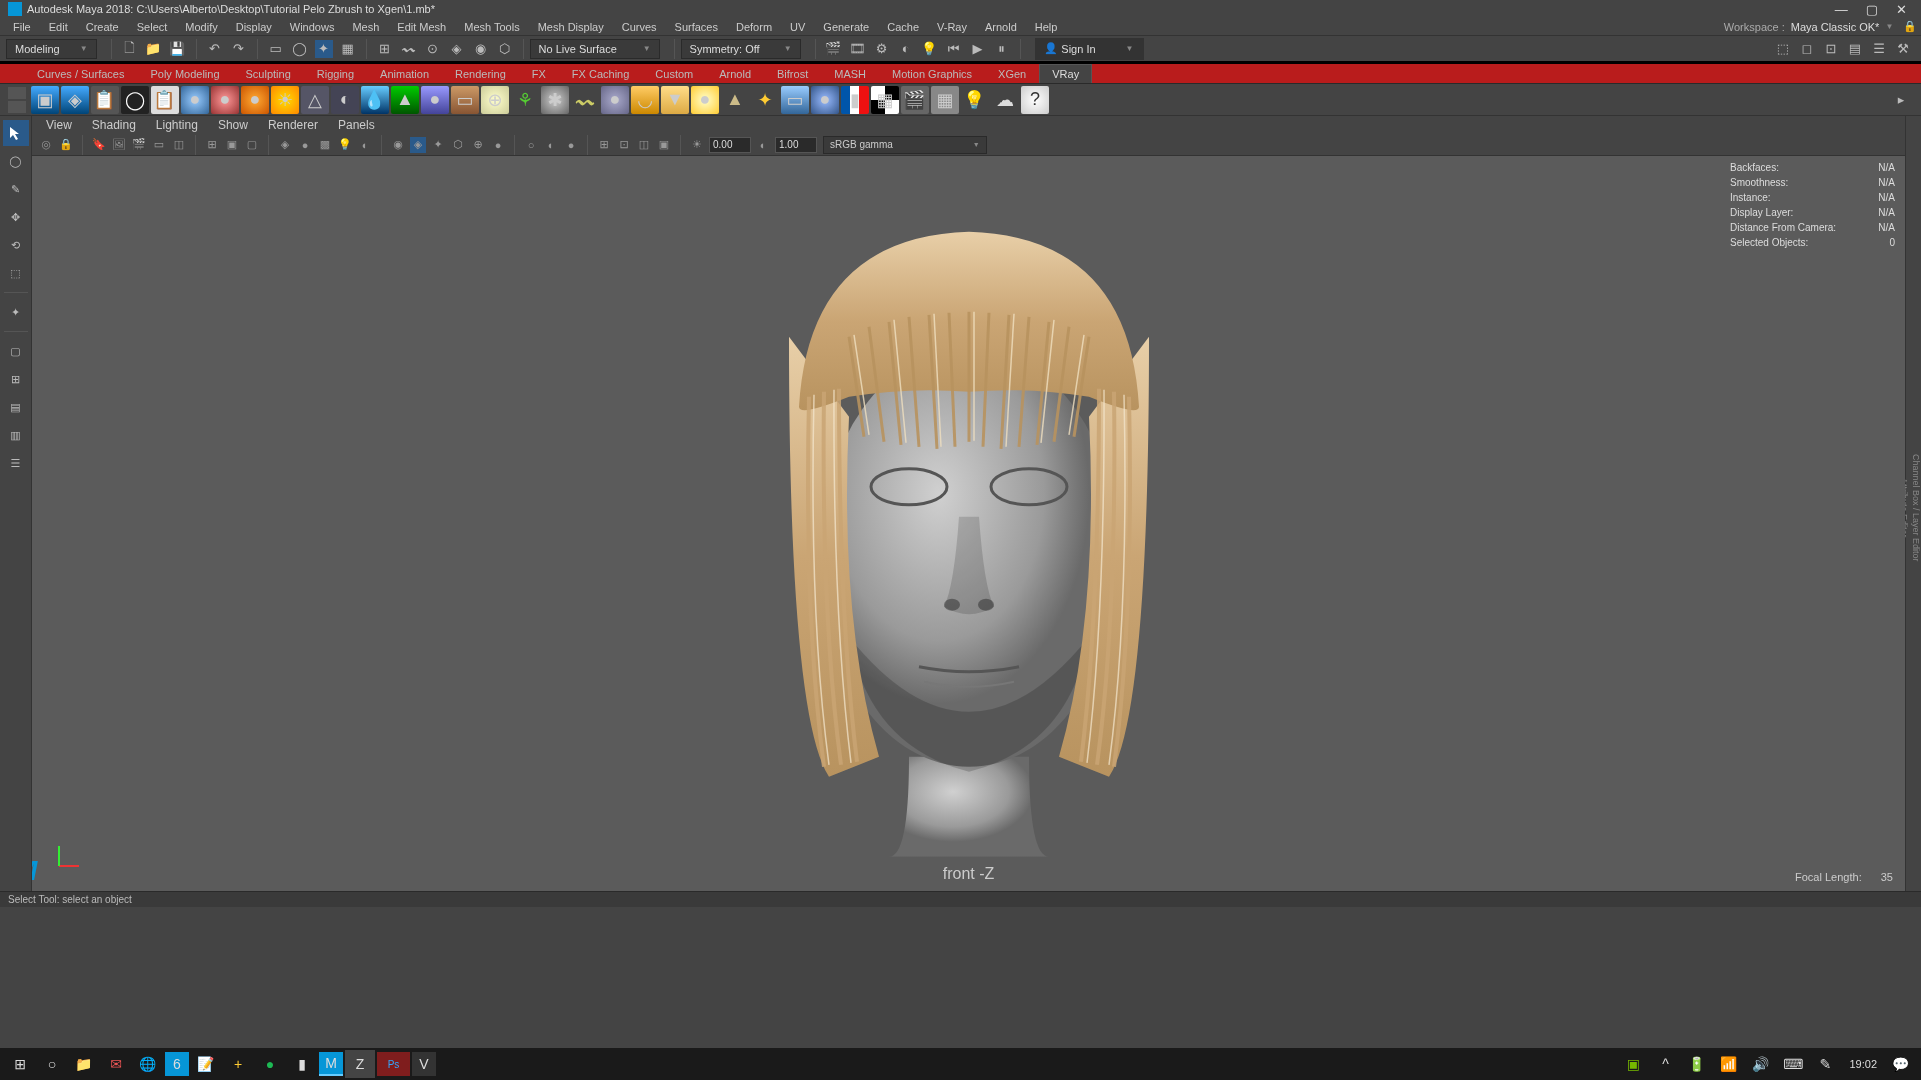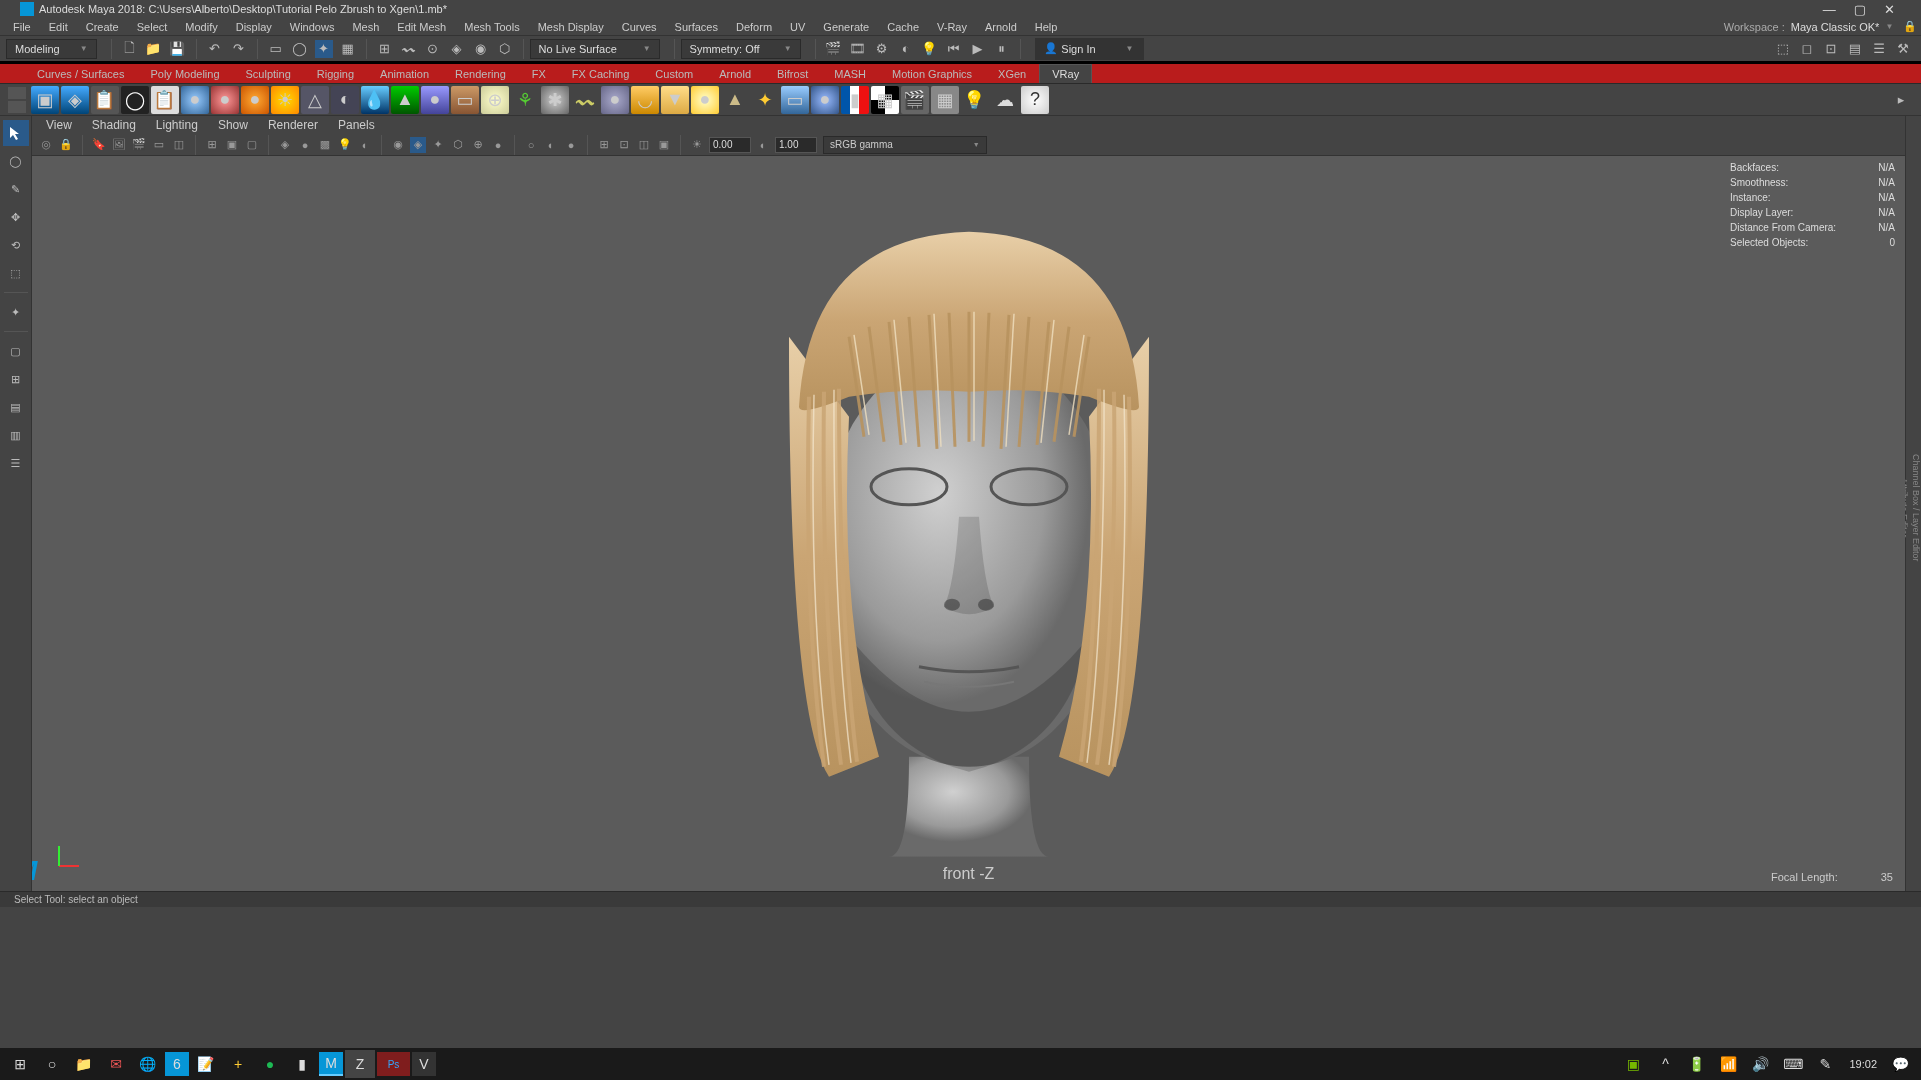--- a/index.html
+++ b/index.html
@@ -1,17 +1,17 @@
 <!DOCTYPE html>
 <html><head>
 <meta charset="utf-8">
 <style>
 *{margin:0;padding:0;box-sizing:border-box;font-family:"Segoe UI",Arial,sans-serif;user-select:none}
 body{background:#444;color:#ccc;font-size:11px;overflow:hidden;width:1921px;height:1080px;position:relative}
-.titlebar{height:18px;background:#444;display:flex;align-items:center;padding:0 20px;color:#ddd;font-size:11px}
+.titlebar{height:18px;background:#444;display:flex;align-items:center;padding:0 8px;color:#ddd;font-size:11px}
 .titlebar .logo{width:14px;height:14px;background:#0696d7;margin-right:5px;display:inline-block}
 .titlebar .title{flex:1}
 .win-controls{display:flex;gap:18px;padding-right:6px;font-size:13px;color:#ddd}
 .win-controls span{cursor:pointer}
 .menubar{height:18px;background:#444;display:flex;align-items:center;padding:0 4px;font-size:11px;color:#ccc;border-bottom:1px solid #333}
 .menubar .item{padding:0 9px;cursor:pointer}
 .menubar .spacer{flex:1}
 .menubar .ws-label{color:#aaa;margin-right:6px}
 .menubar .ws-value{color:#ddd;margin-right:6px}
 .toolbar1{height:28px;background:#444;display:flex;align-items:center;padding:0 6px;border-bottom:3px solid #000000}
@@ -37,30 +37,30 @@
 .panel-menu{height:18px;display:flex;align-items:center;padding:0 4px;font-size:12px;color:#ccc;background:#444}
 .panel-menu .item{padding:0 10px;cursor:pointer}
 .panel-toolbar{height:22px;display:flex;align-items:center;padding:0 4px;background:#444;border-bottom:1px solid #333}
 .pt-icon{width:16px;height:16px;margin:0 2px;display:inline-flex;align-items:center;justify-content:center;color:#999;font-size:11px;cursor:pointer}
 .pt-input{width:42px;height:16px;background:#2a2a2a;border:1px solid #555;color:#ddd;font-size:10px;padding:0 3px;margin:0 2px}
 .pt-dd{display:inline-flex;align-items:center;background:#3a3a3a;border:1px solid #2a2a2a;padding:1px 6px;height:18px;font-size:10px;color:#ccc;margin-left:4px}
 .pt-dd .arrow{margin-left:80px;font-size:7px;color:#888}
 .viewport{flex:1;background:#5b5b5b;position:relative;overflow:hidden}
 .viewport .camera-label{position:absolute;bottom:8px;left:50%;transform:translateX(-50%);color:#ccc;font-size:16px}
 .viewport .focal{position:absolute;bottom:8px;right:12px;color:#ccc;font-size:11px}
-.viewport .focal-val{margin-left:40px}
+.viewport .focal-val{margin-left:16px}
 .viewport .axis{position:absolute;bottom:20px;left:22px;width:30px;height:30px}
 .viewport .maya-logo{position:absolute;bottom:4px;left:-18px;font-size:28px;color:#0696d7;font-style:italic;font-weight:bold}
 .head{position:absolute;left:50%;top:50%;transform:translate(-50%,-48%);width:480px;height:640px}
 .hud{position:absolute;top:4px;right:10px;font-size:10px;color:#ddd}
 .hud-row{display:flex;justify-content:space-between;width:165px;line-height:15px}
 .hud-row .lbl{font-weight:normal}
 .right-rail{width:16px;background:#444;border-left:1px solid #333;display:flex;flex-direction:column;align-items:center;padding-top:8px;gap:2px;writing-mode:vertical-rl;font-size:9px;color:#888}
 .right-rail .tab{padding:6px 0;cursor:pointer}
-.statusbar{height:16px;background:#3a3a3a;display:flex;align-items:center;padding:0 14px;font-size:10px;color:#bbb;border-top:1px solid #2a2a2a}
+.statusbar{height:16px;background:#3a3a3a;display:flex;align-items:center;padding:0 8px;font-size:10px;color:#bbb;border-top:1px solid #2a2a2a}
 .taskbar{height:32px;background:#1a1a1a;display:flex;align-items:center;padding:0 4px;position:absolute;bottom:0;left:0;right:0}
 .taskbar .task{width:30px;height:28px;display:flex;align-items:center;justify-content:center;color:#ddd;font-size:14px;cursor:pointer;margin:0 1px}
 .taskbar .spacer{flex:1}
 .taskbar .time{color:#ddd;font-size:11px;margin:0 8px}
 svg{display:block}
 </style>
 </head>
 <body>
 
 <div class="titlebar">

